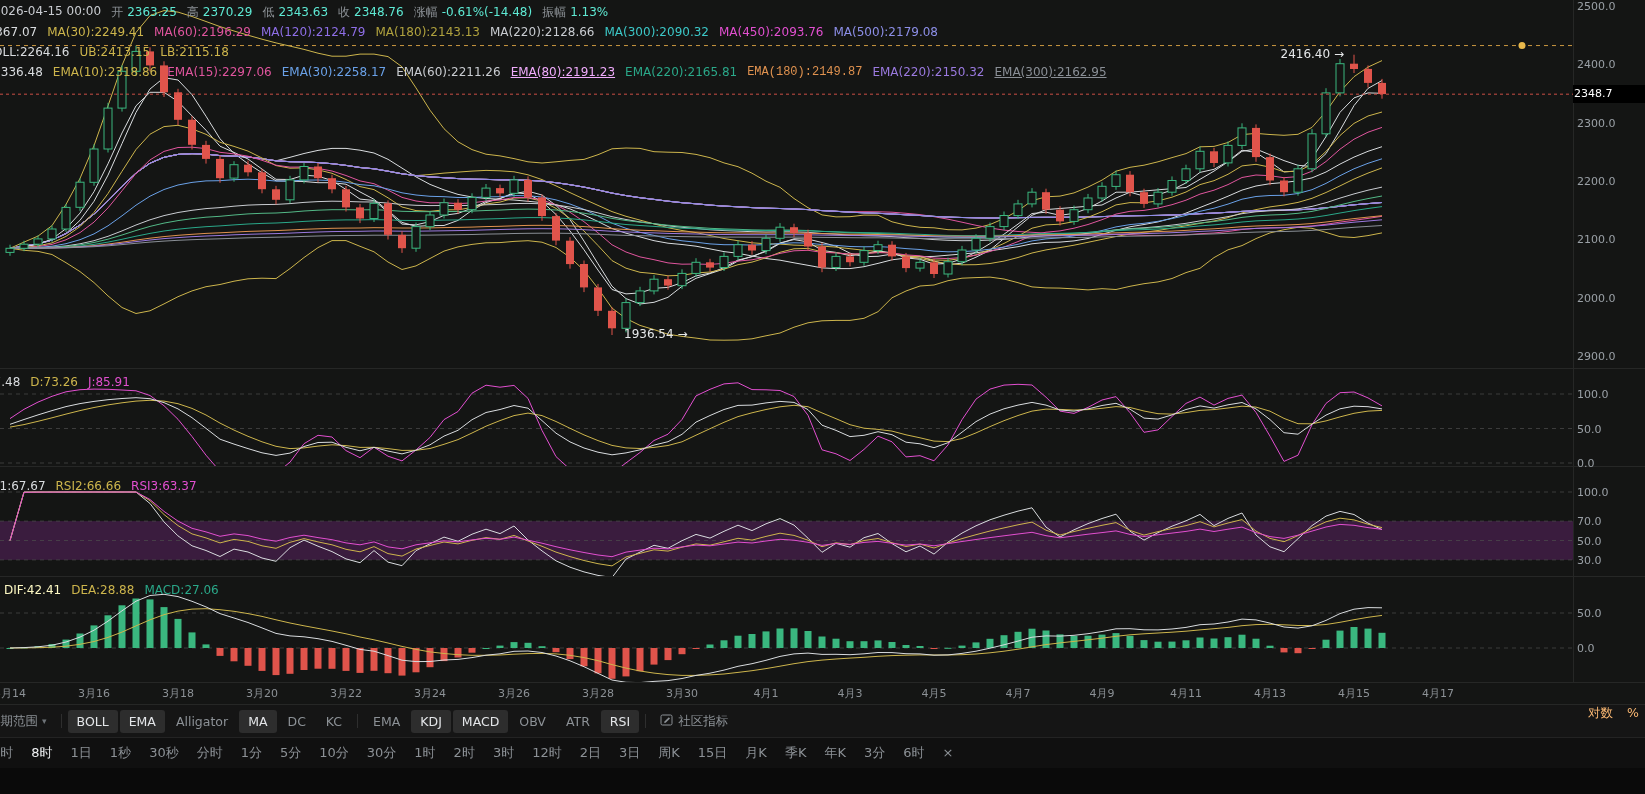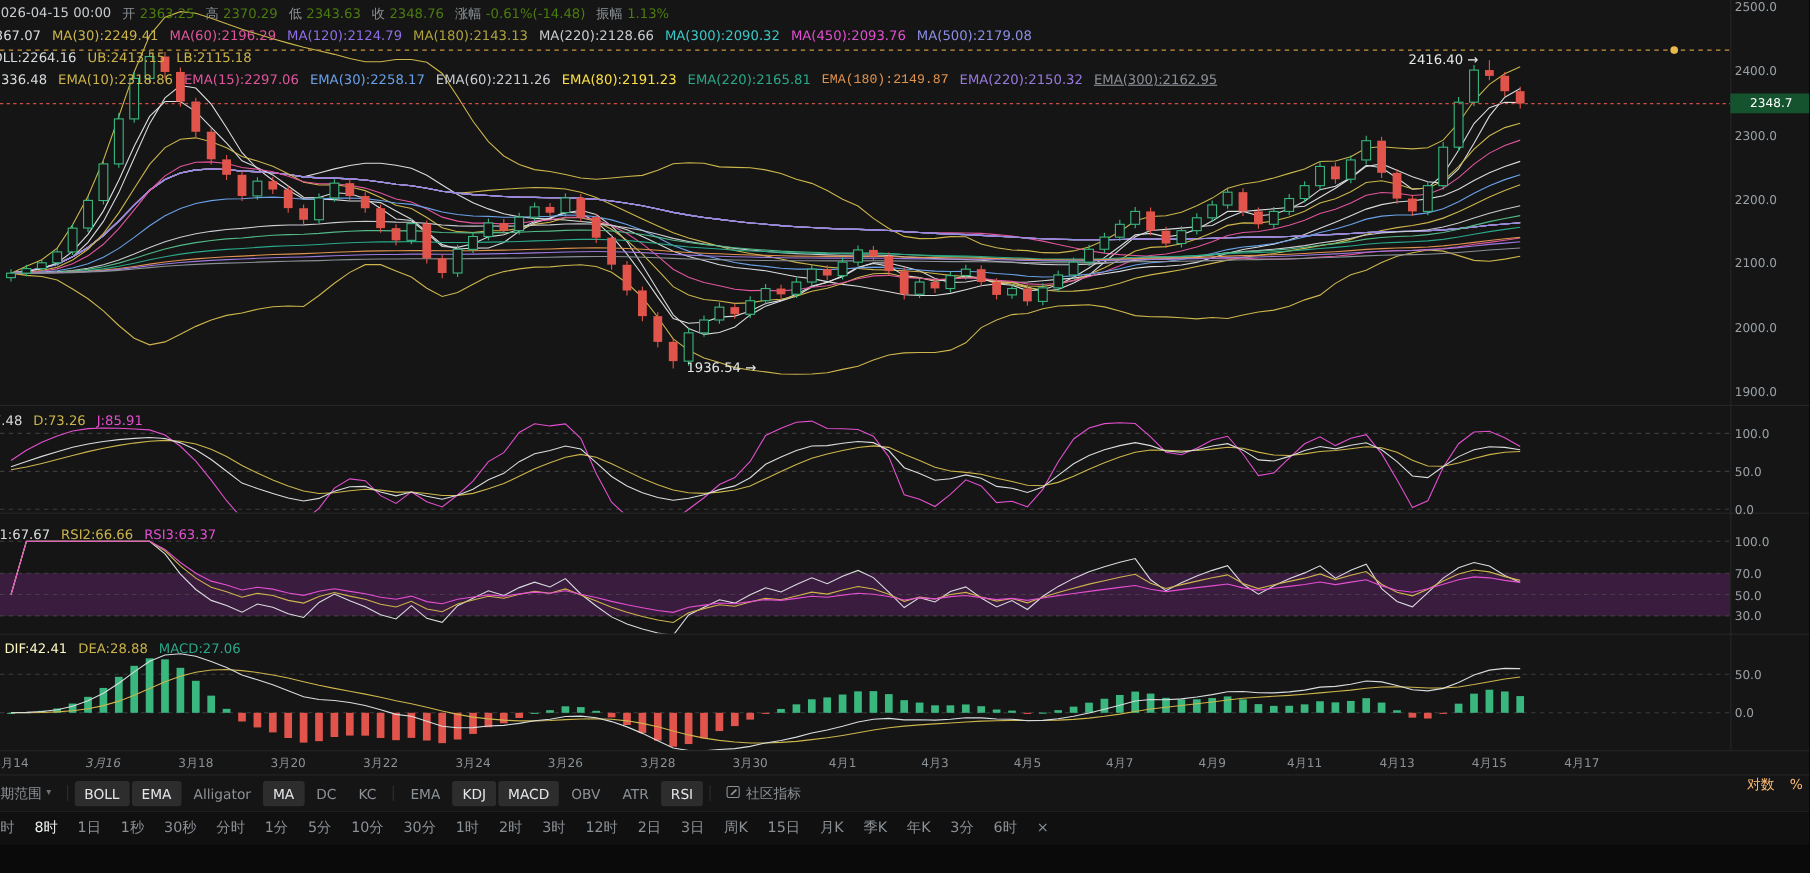--- a/index.html
+++ b/index.html
@@ -12,27 +12,27 @@
   .legend{position:absolute;display:flex;gap:10px;white-space:nowrap;font-size:12px;z-index:6;pointer-events:none}
   .legend span{letter-spacing:0}
   #legend-ohlc{top:4px;left:-7px}
   #legend-ma{top:25px;left:-52px}
   #legend-boll{top:45px;left:-15px}
   #legend-ema{top:65px;left:-54px}
   #legend-kdj{top:375px;left:-26px}
   #legend-rsi{top:479px;left:-20px}
   #legend-macd{top:583px;left:4px}
   .pair .lbl{color:#8c9196;margin-right:4px}
-  .pair .val{color:#4d7c0f}
+  .pair .val{color:#5eead4}
   .date-val{color:#c9ccd1}
   .anno{position:absolute;font-size:12px;color:#e6e8ea;z-index:7;white-space:nowrap}
   #axis{position:absolute;left:1573px;top:0;width:80px;height:682px;z-index:5}
   .axlbl{position:absolute;left:4px;font-size:11px;color:#9aa0a6;white-space:nowrap}
-  #price-badge{position:absolute;left:1573px;width:72px;height:18px;background:#14532d;color:#fff;
-               font-size:11px;line-height:18px;padding-left:18px;z-index:8;white-space:nowrap}
+  #price-badge{position:absolute;left:1573px;width:72px;height:18px;background:#000000;color:#fff;
+               font-size:11px;line-height:18px;padding-left:1px;z-index:8;white-space:nowrap}
   #dates{position:absolute;left:0;top:682px;width:1645px;height:22px;z-index:4}
   .dlbl{position:absolute;top:4px;transform:translateX(-50%);font-size:11px;color:#8c9196;white-space:nowrap}
   #toolbar1{position:absolute;left:0;top:704px;width:1645px;height:33px;background:#151515;
             border-top:1px solid #262726;display:flex;align-items:center;font-size:12.5px}
   #toolbar1 .tb-item{display:flex;align-items:center;gap:4px;padding:4px 8px;color:#8c9196;cursor:pointer}
   #toolbar1 .tb-item.period{margin-left:-20px}
   .caret{font-size:9px;color:#6e7378}
   .tb-div{width:1px;height:14px;background:#2e2e2e;margin:0 6px}
   .tb-btn{padding:4px 9px;border-radius:3px;color:#8c9196;cursor:pointer;white-space:nowrap}
   .tb-btn.on{background:#2d2d2d;color:#e4e6e9}
@@ -424,21 +424,21 @@
       <span style="color: rgb(217, 220, 223);">BOLL:2264.16</span>
       <span style="color: rgb(205, 181, 76);">UB:2413.15</span>
       <span style="color: rgb(205, 181, 76);">LB:2115.18</span>
     </div>
   <div class="legend" id="legend-ema">
       <span style="color: rgb(217, 220, 223);">EMA(5):2336.48</span>
       <span style="color: rgb(205, 181, 76);">EMA(10):2318.86</span>
       <span style="color: rgb(224, 85, 158);">EMA(15):2297.06</span>
       <span style="color: rgb(106, 161, 232);">EMA(30):2258.17</span>
       <span style="color: rgb(201, 204, 209);">EMA(60):2211.26</span>
-      <span style="color: #fde047;">EMA(80):2191.23</span>
+      <span style="color: #f0abfc; text-decoration: underline;">EMA(80):2191.23</span>
       <span style="color: rgb(42, 168, 137);">EMA(220):2165.81</span>
       <span style="color: rgb(224, 146, 79); font-family: Liberation Mono, monospace;">EMA(180):2149.87</span>
       <span style="color: rgb(155, 122, 224);">EMA(220):2150.32</span>
       <span style="color: rgb(138, 143, 150); text-decoration: underline;">EMA(300):2162.95</span>
     </div>
   <div class="legend" id="legend-kdj">
       <span style="color: rgb(217, 220, 223);">K:77.48</span>
       <span style="color: rgb(205, 181, 76);">D:73.26</span>
       <span style="color: rgb(226, 79, 208);">J:85.91</span>
     </div>
@@ -456,42 +456,42 @@
   <div class="anno" id="anno-high" style="left: 1344px; top: 46.6743px; transform: translateX(-100%);">2416.40 →</div>
   <div class="anno" id="anno-low" style="left: 624px; top: 326.973px;">1936.54 →</div>
 
   <div id="axis">
       <div class="axlbl" style="top: -0.15873px;">2500.0</div>
       <div class="axlbl" style="top: 58.254px;">2400.0</div>
       <div class="axlbl" style="top: 116.667px;">2300.0</div>
       <div class="axlbl" style="top: 175.079px;">2200.0</div>
       <div class="axlbl" style="top: 233.492px;">2100.0</div>
       <div class="axlbl" style="top: 291.905px;">2000.0</div>
-      <div class="axlbl" style="top: 350.317px;">1900.0</div>
+      <div class="axlbl" style="top: 350.317px;">2900.0</div>
       <div class="axlbl" style="top: 388px;">100.0</div>
       <div class="axlbl" style="top: 422.5px;">50.0</div>
       <div class="axlbl" style="top: 457px;">0.0</div>
       <div class="axlbl" style="top: 486px;">100.0</div>
       <div class="axlbl" style="top: 515.1px;">70.0</div>
       <div class="axlbl" style="top: 534.5px;">50.0</div>
       <div class="axlbl" style="top: 553.9px;">30.0</div>
       <div class="axlbl" style="top: 607px;">50.0</div>
       <div class="axlbl" style="top: 642px;">0.0</div>
     </div>
   <div id="price-badge" style="top: 85.1846px;">2348.7</div>
 
   <div class="hsep" style="top:368px"></div>
   <div class="hsep" style="top:466px"></div>
   <div class="hsep" style="top:576px"></div>
   <div class="hsep" style="top:682px"></div>
   <div id="vsep"></div>
 
   <div id="dates">
       <div class="dlbl" style="left: 10px;">3月14</div>
-      <div class="dlbl" style="left: 94px; font-style: italic;">3月16</div>
+      <div class="dlbl" style="left: 94px;">3月16</div>
       <div class="dlbl" style="left: 178px;">3月18</div>
       <div class="dlbl" style="left: 262px;">3月20</div>
       <div class="dlbl" style="left: 346px;">3月22</div>
       <div class="dlbl" style="left: 430px;">3月24</div>
       <div class="dlbl" style="left: 514px;">3月26</div>
       <div class="dlbl" style="left: 598px;">3月28</div>
       <div class="dlbl" style="left: 682px;">3月30</div>
       <div class="dlbl" style="left: 766px;">4月1</div>
       <div class="dlbl" style="left: 850px;">4月3</div>
       <div class="dlbl" style="left: 934px;">4月5</div>

